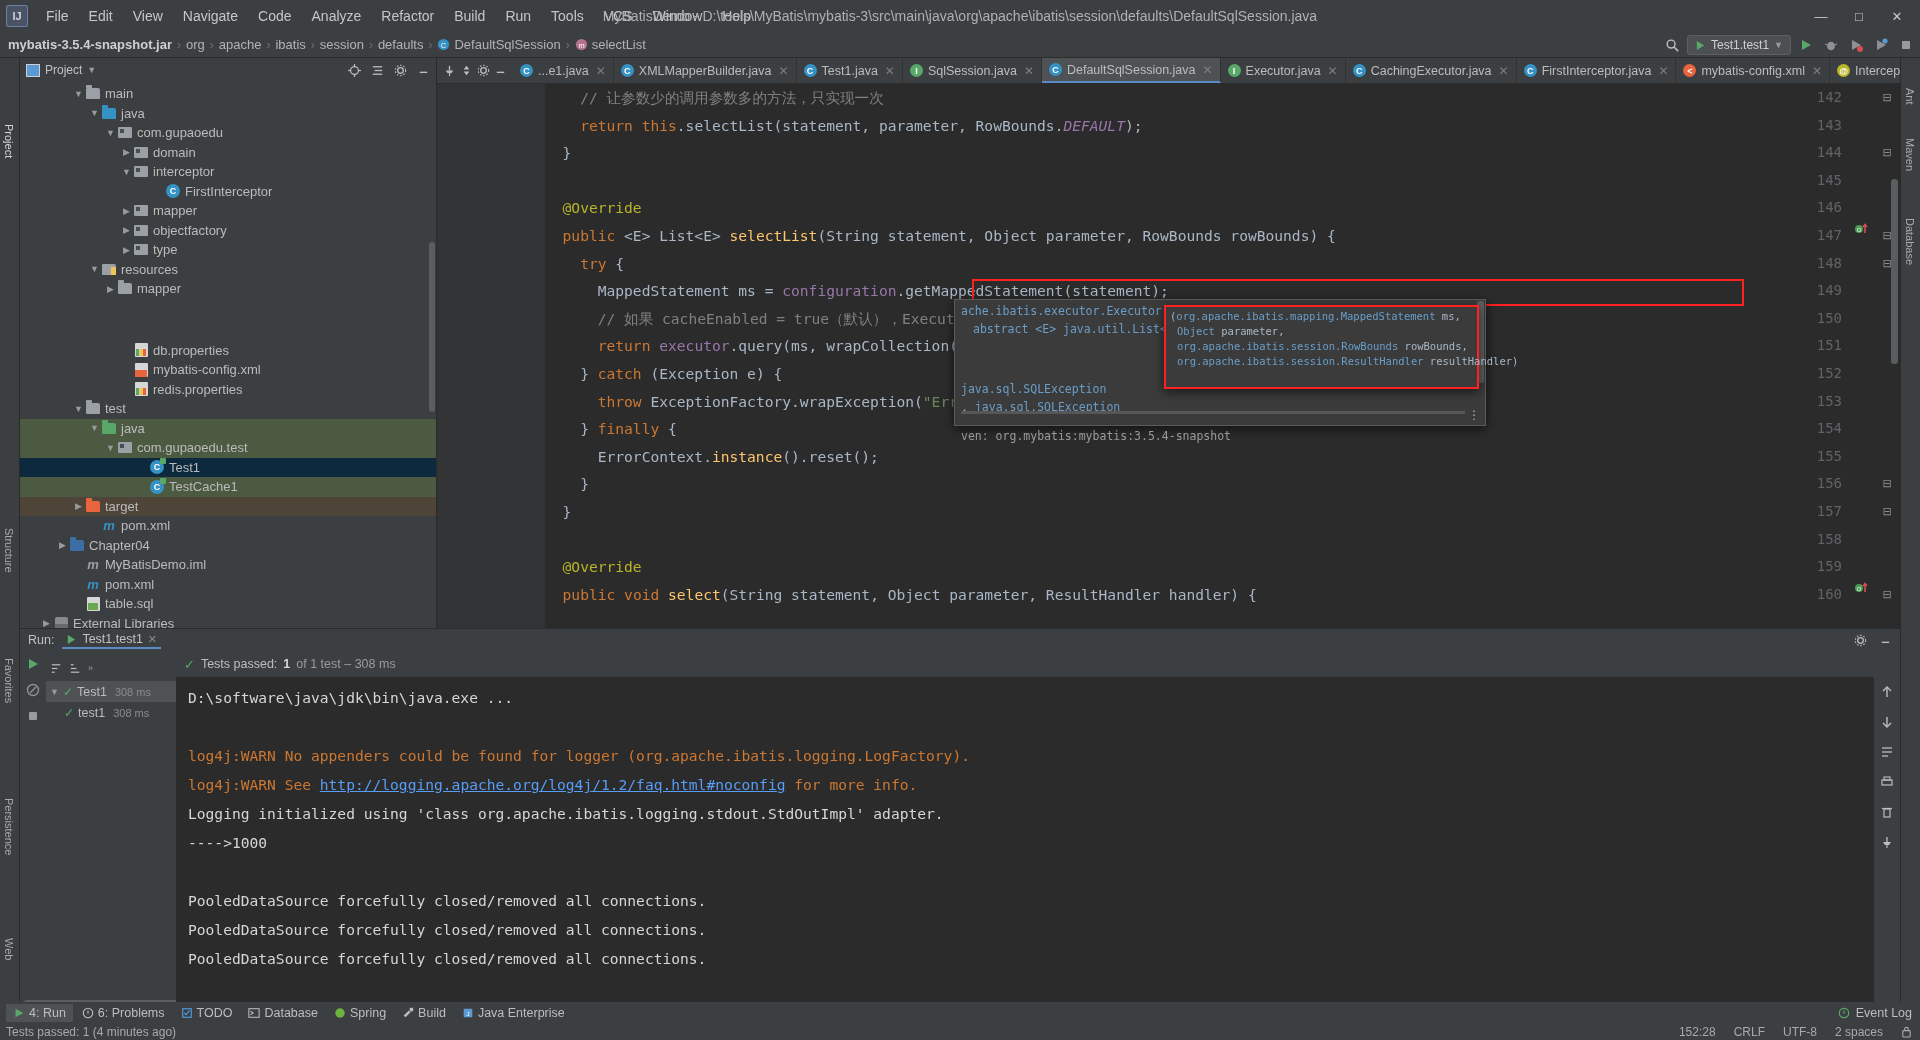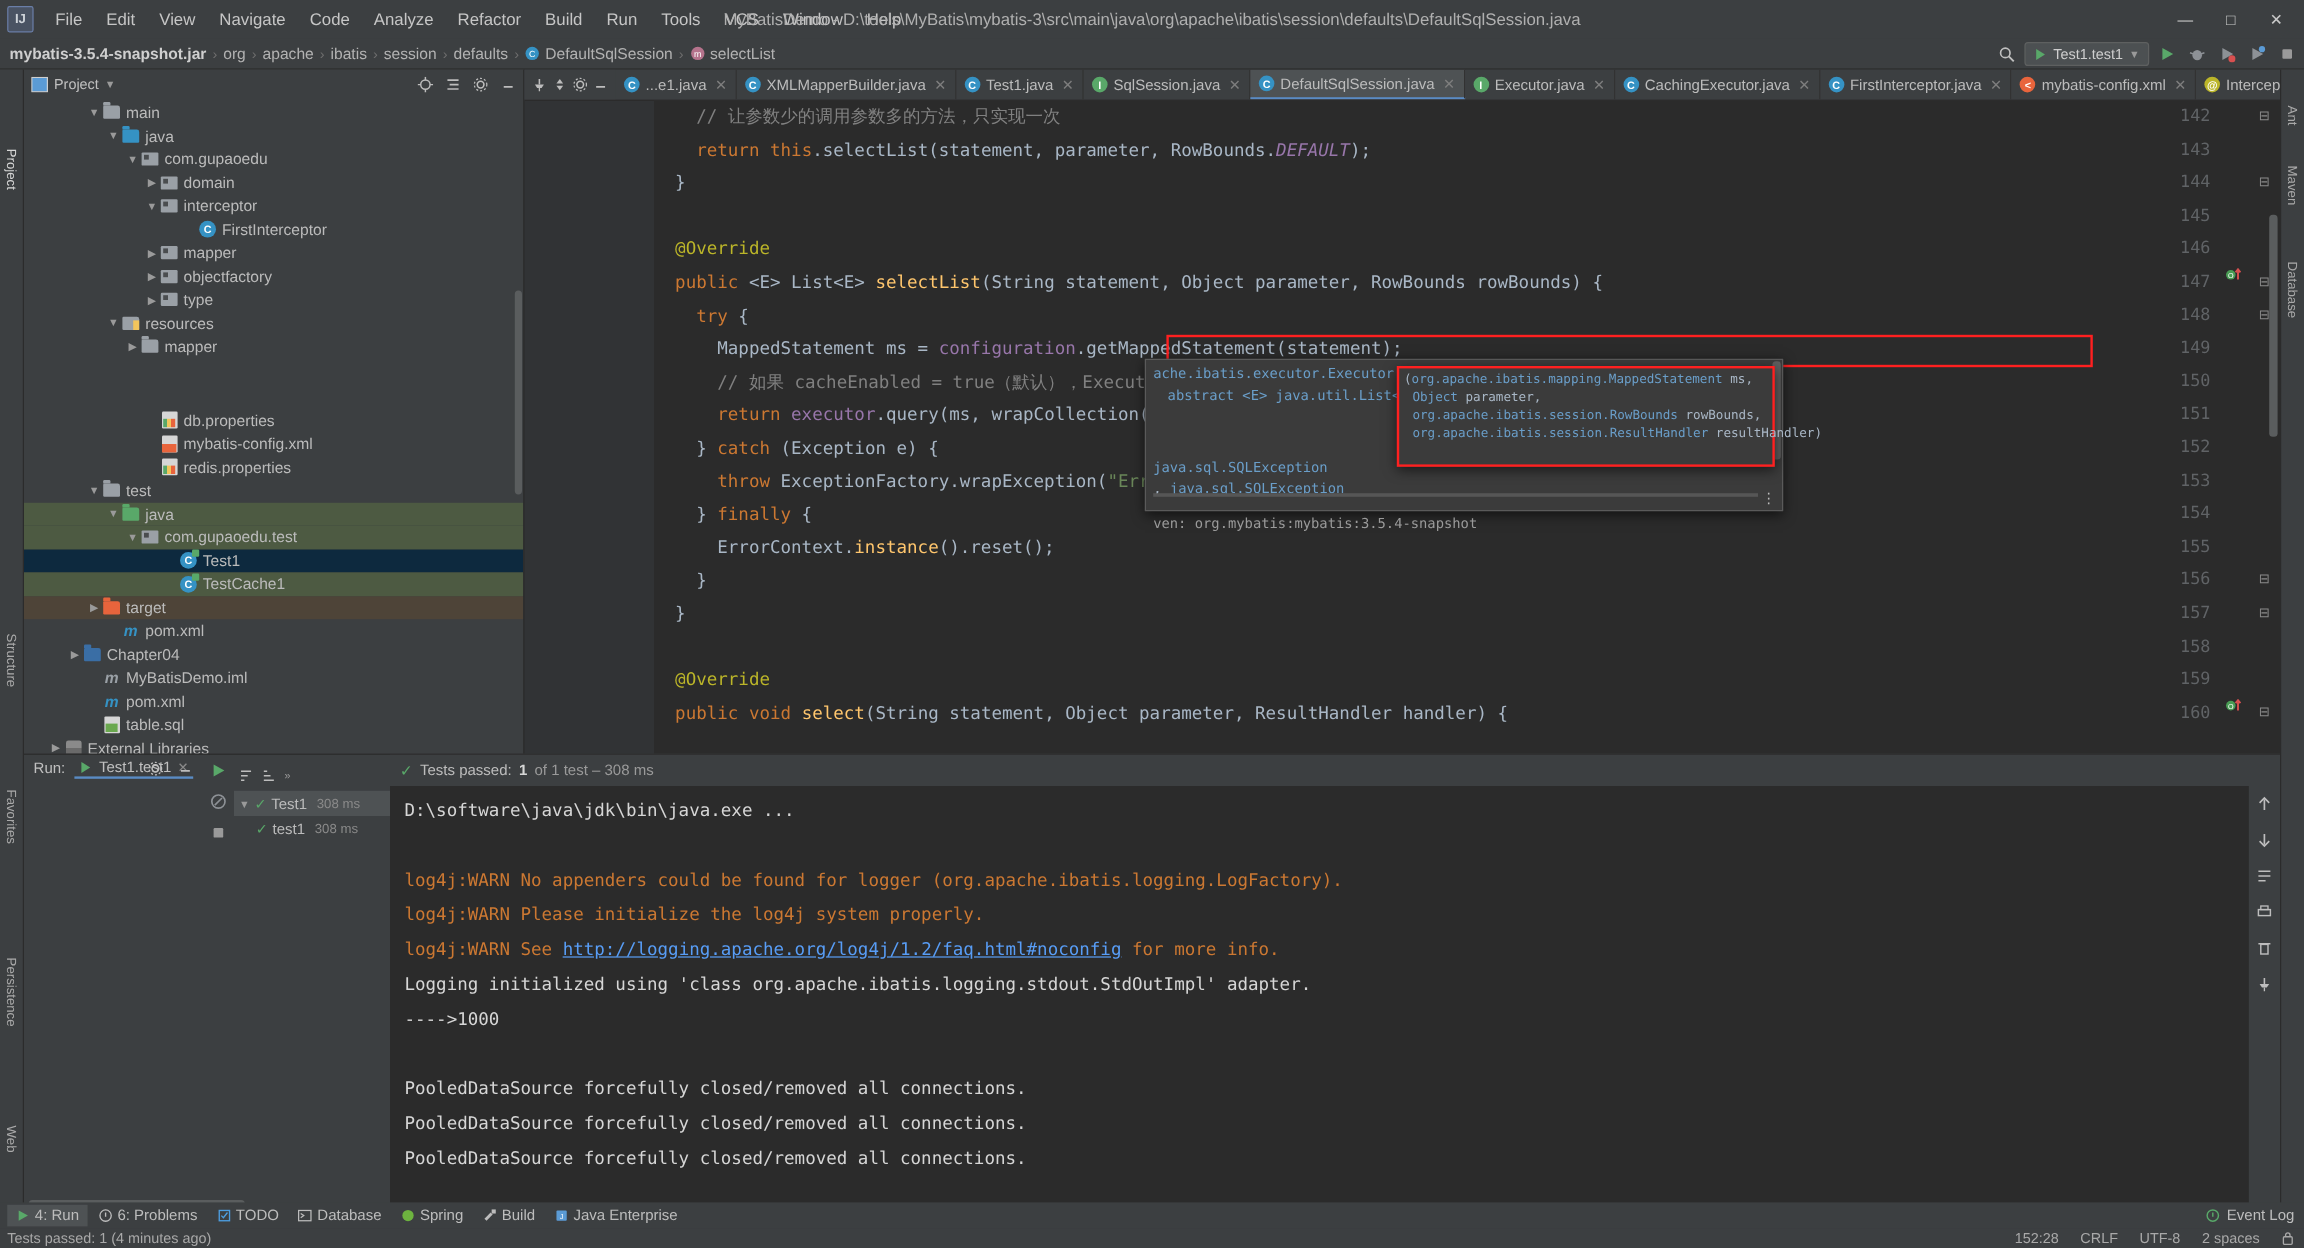--- a/index.html
+++ b/index.html
@@ -115,21 +115,21 @@
   .popup .prow { padding:1px 6px; white-space:nowrap; line-height:16px;}
   .pc-blue { color:#6a9ec9; }
   .pc-bold { color:#d0d0d0; font-weight:bold;}
   .pc-gray { color:#9a9a9a; }
   .popup-scroll{ position:absolute; right:1px; top:1px; width:7px; height:82px; background:#5d5d5d; border-radius:3px;}
 
   .ed-scroll { position:absolute; right:2px; top:95px; width:7px; height:185px; background:#5a5d5e; border-radius:3px;}
   .ed-hscroll { position:absolute; left:520px; bottom:1px; width:640px; height:6px; background:#5a5d5e; border-radius:3px;}
 
   
-  .runpanel { position:absolute; left:20px; right:20px; bottom:32px; height:380px; background:#3c3f41; border-top:1px solid #2b2b2b; display:flex; flex-direction:row;}
+  .runpanel { position:absolute; left:20px; right:20px; bottom:32px; height:380px; background:#3c3f41; border-top:1px solid #2b2b2b; display:flex; flex-direction:column;}
   .run-head { height:22px; display:flex; align-items:center; padding:0 8px; font-size:12.5px; color:#c0c0c0; gap:8px; position:relative;}
   .run-tab { display:flex; align-items:center; gap:5px; border-bottom:2px solid #5a8bc4; padding:1px 4px 1px 4px; }
   .run-head-right { position:absolute; right:8px; display:flex; gap:12px; align-items:center;}
   .run-body { flex:1; display:flex; min-height:0; }
   .run-gutter { width:26px; display:flex; flex-direction:column; align-items:center; padding-top:6px; gap:12px;}
   .test-tree { width:130px; font-size:12.5px; padding-top:4px;}
   .tt-head { height:26px; display:flex; align-items:center; gap:6px; padding-left:4px; }
   .tt-row { height:21px; display:flex; align-items:center; gap:4px; white-space:nowrap; padding-left:4px; }
   .tt-row.sel { background:#4e5254; }
   .console { flex:1; background:#2b2b2b; font-family:"DejaVu Sans Mono", monospace; font-size:14.6px; color:#bbbbbb;
@@ -786,21 +786,20 @@
           <span style="color:#59a869;font-size:13px;">✓</span>
           <span>Tests passed:</span>
           <span style="color:#d6d6d6;font-weight:bold;">1</span>
           <span style="color:#9a9a9a;">of 1 test – 308 ms</span>
         </div>
         <div style="flex:1;display:flex;min-height:0;">
           <div class="console" id="console">
               <div class="conline"><span class="c-white">D:\software\java\jdk\bin\java.exe ...</span></div>
               <div class="conline">&nbsp;</div>
               <div class="conline"><span class="c-warn">log4j:WARN No appenders could be found for logger (org.apache.ibatis.logging.LogFactory).</span></div>
-              <div class="conline"><span class="c-warn">log4j:WARN Please initialize the log4j system properly.</span></div>
               <div class="conline"><span class="c-warn">log4j:WARN See </span><span class="c-link">http://logging.apache.org/log4j/1.2/faq.html#noconfig</span><span class="c-warn"> for more info.</span></div>
               <div class="conline"><span class="c-white">Logging initialized using 'class org.apache.ibatis.logging.stdout.StdOutImpl' adapter.</span></div>
               <div class="conline"><span class="c-white">----&gt;1000</span></div>
               <div class="conline">&nbsp;</div>
               <div class="conline"><span class="c-white">PooledDataSource forcefully closed/removed all connections.</span></div>
               <div class="conline"><span class="c-white">PooledDataSource forcefully closed/removed all connections.</span></div>
               <div class="conline"><span class="c-white">PooledDataSource forcefully closed/removed all connections.</span></div>
               <div class="conline"></div>
             </div>
           <div class="console-side">

